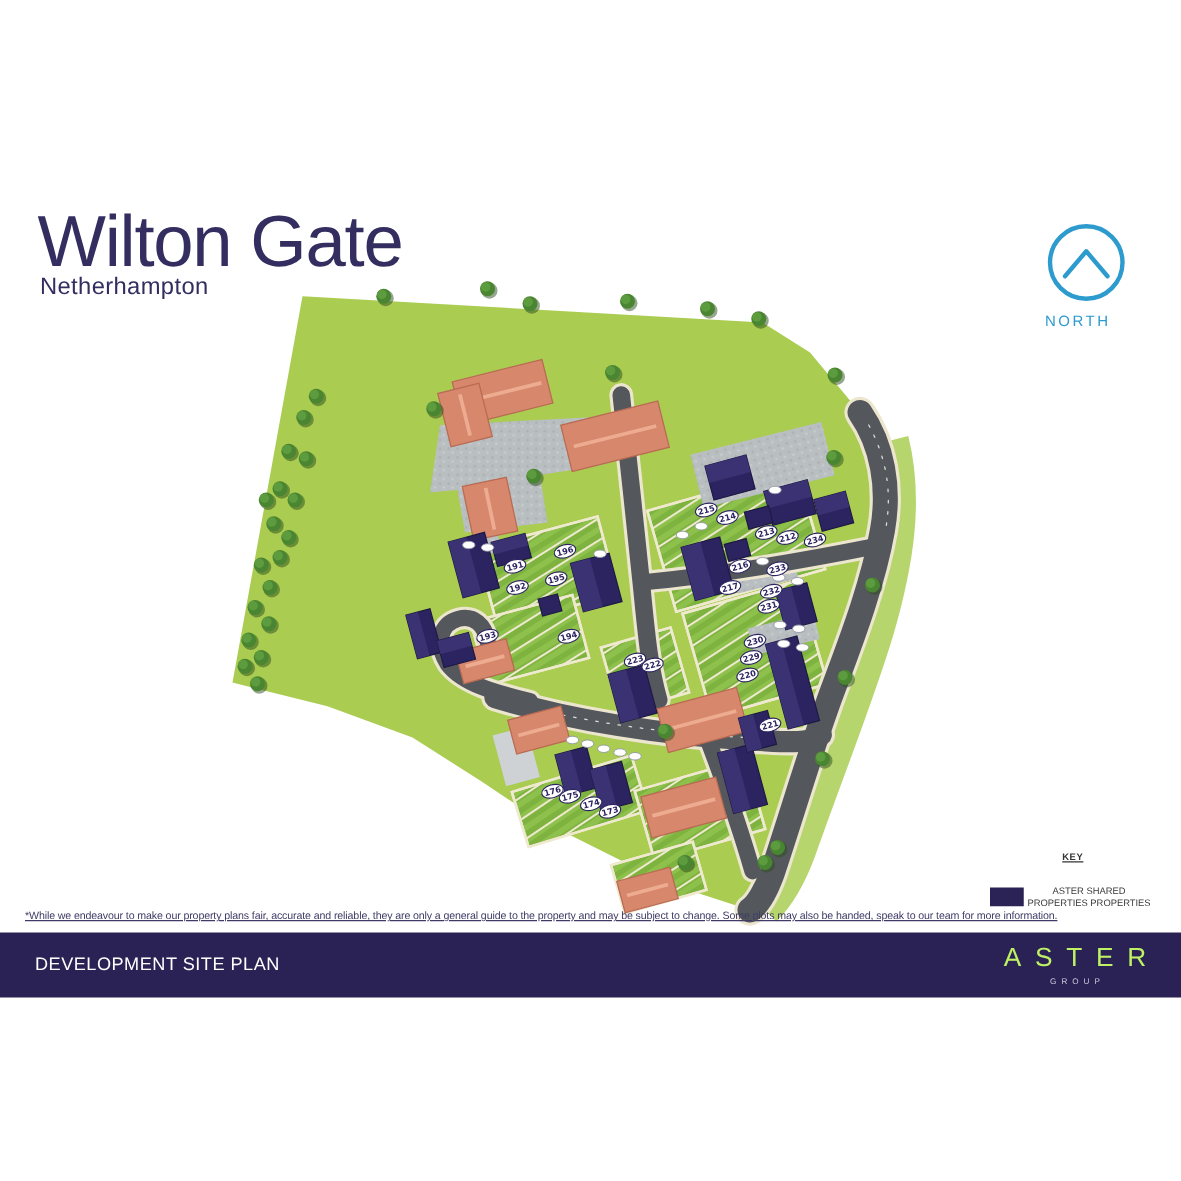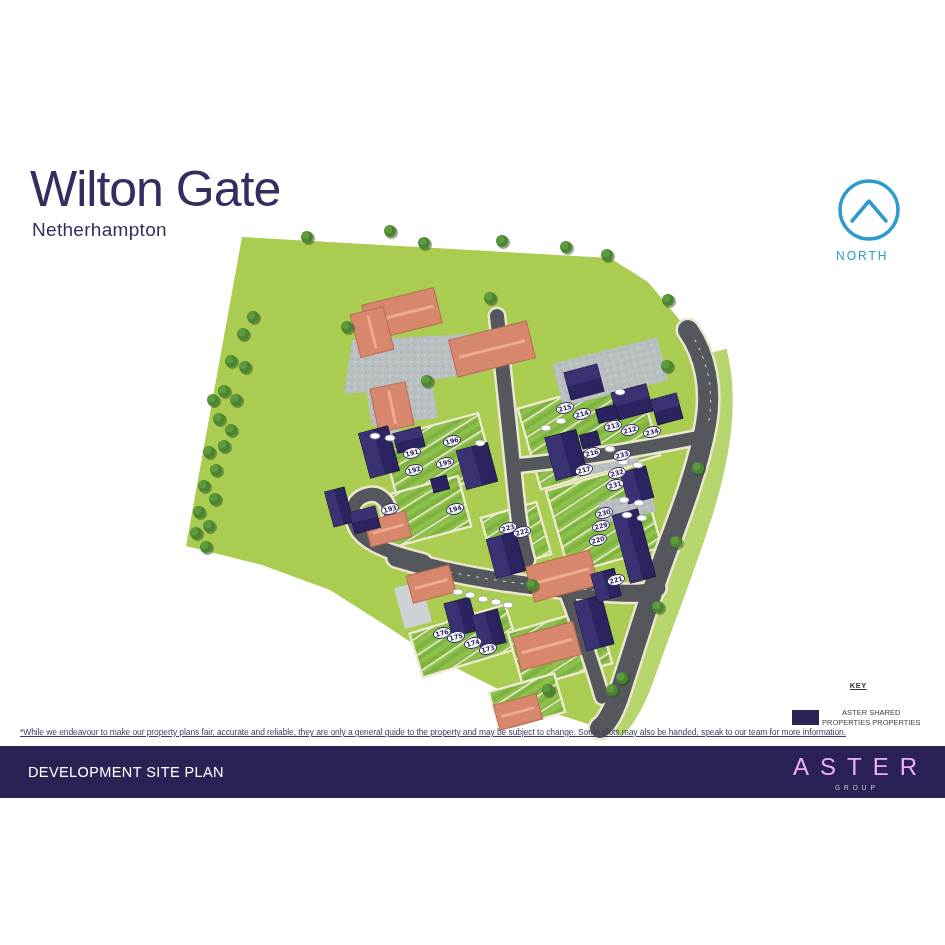--- a/index.html
+++ b/index.html
@@ -1,40 +1,40 @@
 <!DOCTYPE html>
 <html><head>
 <meta charset="utf-8">
 <style>
   html,body{margin:0;padding:0;background:#ffffff;}
   body{width:945px;height:945px;position:relative;overflow:hidden;
        font-family:"Liberation Sans", sans-serif;color:#332d60;}
   .abs{position:absolute;}
   
-  #page-title{left:30px;top:160px;font-size:50px;font-weight:400;letter-spacing:-1px;color:#332d60;}
+  #page-title{left:30px;top:160px;font-size:58px;font-weight:400;letter-spacing:-1px;color:#332d60;}
   #page-subtitle{left:32px;top:219px;font-size:19px;font-weight:400;letter-spacing:.3px;color:#332d60;}
   
   #compass{left:836px;top:178px;width:66px;}
   #compass-label{display:block;margin-top:3px;font-size:12px;letter-spacing:2px;color:#2d9bce;font-weight:400;}
   
   #map{left:0;top:0;width:945px;height:945px;pointer-events:none;}
   
   #key{left:792px;top:681px;font-size:7.5px;color:#3a3a3a;line-height:1.25;text-align:center;}
   #key-title{font-weight:bold;text-decoration:underline;letter-spacing:.5px;color:#333;margin-left:4px;}
   #key-row{display:flex;align-items:center;margin-top:18px;}
   #key-swatch{width:27px;height:15px;background:#2b2356;margin-right:3px;flex:0 0 auto;}
   
   #disclaimer{left:20px;top:727px;width:935px;font-size:8.5px;letter-spacing:-0.1px;
               white-space:nowrap;color:#3f3b66;text-decoration:underline;}
   
   #footer{left:0;top:746px;width:945px;height:52px;background:#2a2254;display:flex;
           align-items:center;justify-content:space-between;padding:0 28px;box-sizing:border-box;}
   #footer-title{color:#ffffff;font-size:14.5px;font-weight:normal;letter-spacing:.4px;}
   #brand{text-align:center;}
-  #brand-name{display:block;color:#f0abfc;font-size:24px;letter-spacing:11px;font-weight:400;
+  #brand-name{display:block;color:#bef264;font-size:21px;letter-spacing:11px;font-weight:400;
               margin-right:-11px;}
   #brand-sub{display:block;color:#cfcce0;font-size:6.5px;letter-spacing:4px;margin-top:3px;margin-right:-4px;}
 </style>
 </head>
 <body>
 
 <svg id="map" class="abs" viewBox="0 0 945 945" xmlns="http://www.w3.org/2000/svg">
   <defs>
     <pattern id="lawn" patternUnits="userSpaceOnUse" width="9" height="9" patternTransform="rotate(73)">
       <rect width="9" height="9" fill="#7eb33f"></rect>

